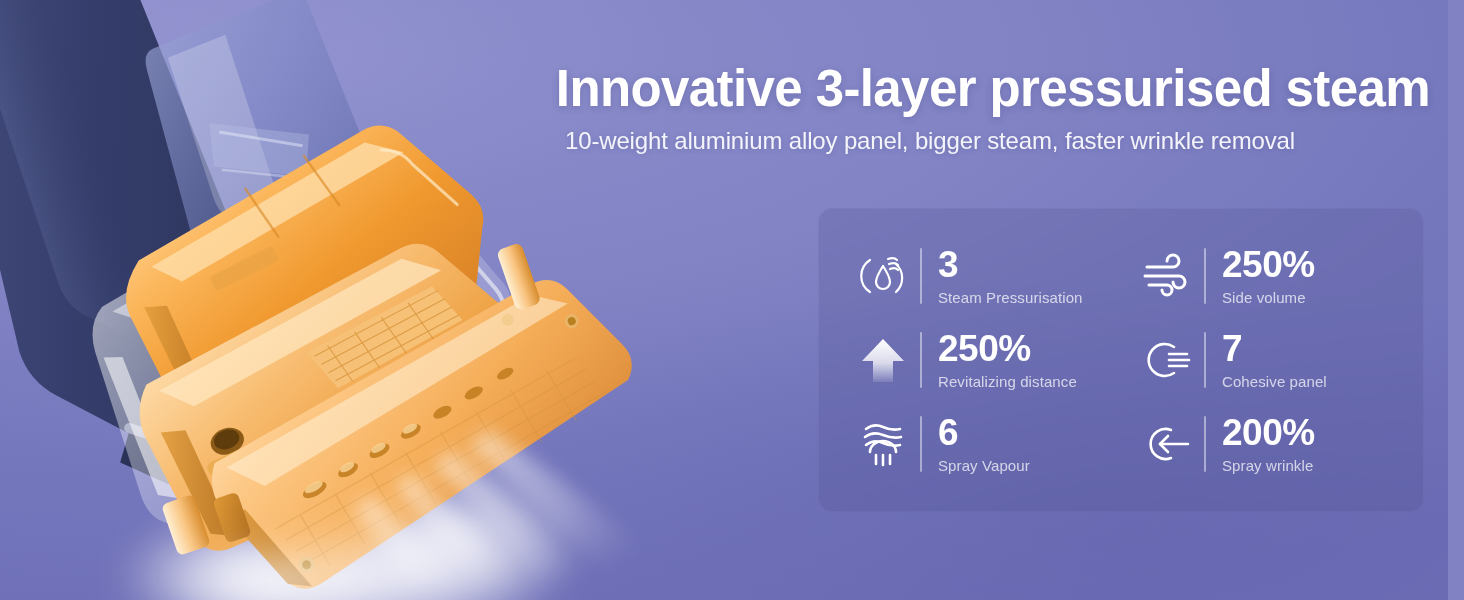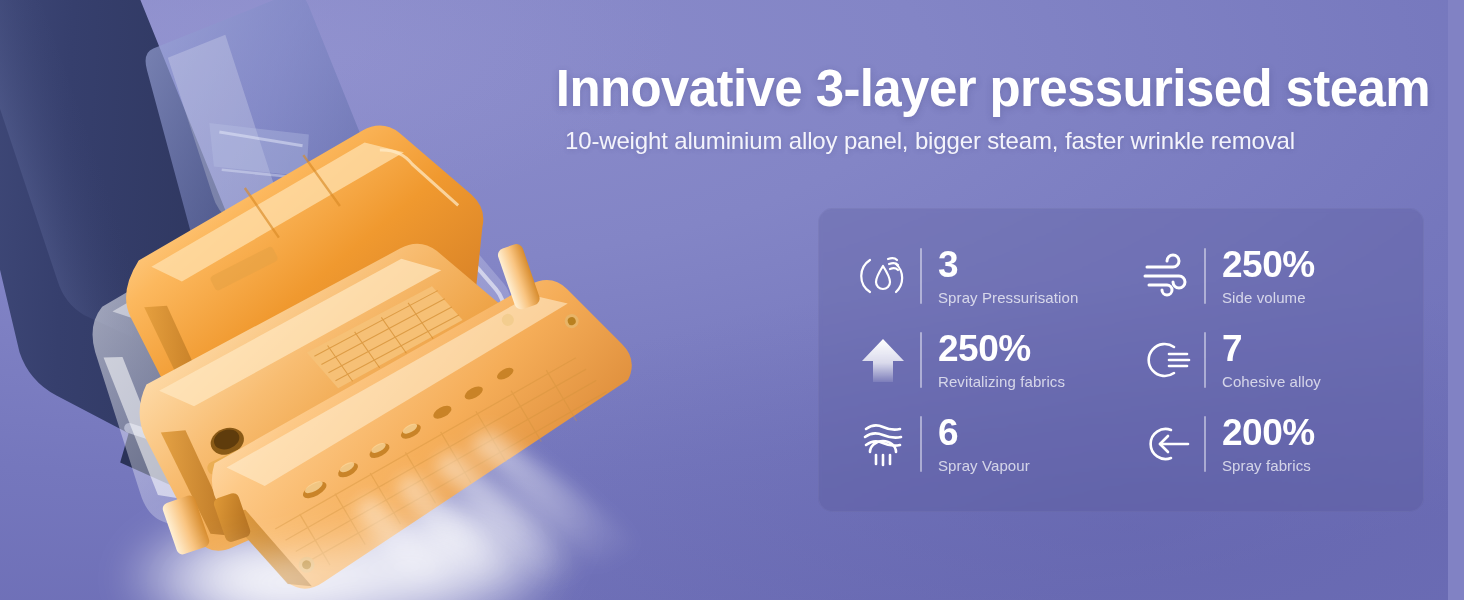--- a/index.html
+++ b/index.html
@@ -300,21 +300,21 @@
           <path d="M39 14 A19 19 0 0 1 39 42"></path>
           <path d="M26 16 C26 16 19 27 19 32 a7 7 0 0 0 14 0 c0-5-7-16-7-16z"></path>
           <path d="M31 9 q6 -2 9 1"></path>
           <path d="M32 14 q6 -2 9 1"></path>
           <path d="M33 19 q5 -2 8 1"></path>
         </svg>
       </span>
       <span class="stat-divider"></span>
       <span class="stat-text">
         <span class="stat-value">3</span>
-        <span class="stat-label">Spray Pressurisation</span>
+        <span class="stat-label">Steam Pressurisation</span>
       </span>
     </div>
 
     <div class="stat">
       <span class="stat-icon">
         <svg viewBox="0 0 52 52" fill="none" stroke="#ffffff" stroke-width="3" stroke-linecap="round" stroke-linejoin="round">
           <path d="M6 17 H32 a6 6 0 1 0 -6 -6"></path>
           <path d="M4 26 H38 a6 6 0 1 1 -6 6"></path>
           <path d="M8 35 H26 a5 5 0 1 1 -5 5"></path>
         </svg>
@@ -335,37 +335,37 @@
               <stop offset="0.55" stop-color="#ffffff" stop-opacity=".75"></stop>
               <stop offset="1" stop-color="#ffffff" stop-opacity=".12"></stop>
             </linearGradient>
           </defs>
           <path d="M26 5 L47 27 H36 V48 H16 V27 H5 Z" fill="url(#arrowFade)"></path>
         </svg>
       </span>
       <span class="stat-divider"></span>
       <span class="stat-text">
         <span class="stat-value">250%</span>
-        <span class="stat-label">Revitalizing fabrics</span>
+        <span class="stat-label">Revitalizing distance</span>
       </span>
     </div>
 
     <div class="stat">
       <span class="stat-icon">
         <svg viewBox="0 0 52 52" fill="none" stroke="#ffffff" stroke-width="2.6" stroke-linecap="round" stroke-linejoin="round">
           <path d="M33 13 A16 16 0 1 0 33 39"></path>
           <path d="M28 20 H46"></path>
           <path d="M28 26 H48"></path>
           <path d="M28 32 H46"></path>
         </svg>
       </span>
       <span class="stat-divider"></span>
       <span class="stat-text">
         <span class="stat-value">7</span>
-        <span class="stat-label">Cohesive alloy</span>
+        <span class="stat-label">Cohesive panel</span>
       </span>
     </div>
 
     <div class="stat">
       <span class="stat-icon">
         <svg viewBox="0 0 52 52" fill="none" stroke="#ffffff" stroke-width="2.6" stroke-linecap="round" stroke-linejoin="round">
           <path d="M9 11 q8 -6 17 -2 q9 4 17 2"></path>
           <path d="M8 19 q8 -6 18 -2 q10 4 18 2"></path>
           <path d="M9 27 q8 -6 17 -2 q9 4 17 2"></path>
           <path d="M13 34 a13 11 0 0 1 26 0"></path>
@@ -385,18 +385,18 @@
       <span class="stat-icon">
         <svg viewBox="0 0 52 52" fill="none" stroke="#ffffff" stroke-width="2.6" stroke-linecap="round" stroke-linejoin="round">
           <path d="M30 12 A15 15 0 1 0 30 40"></path>
           <path d="M19 26 H47"></path>
           <path d="M27 18 L19 26 L27 34"></path>
         </svg>
       </span>
       <span class="stat-divider"></span>
       <span class="stat-text">
         <span class="stat-value">200%</span>
-        <span class="stat-label">Spray fabrics</span>
+        <span class="stat-label">Spray wrinkle</span>
       </span>
     </div>
 
   </div>
 </div>
 
 </body></html>

